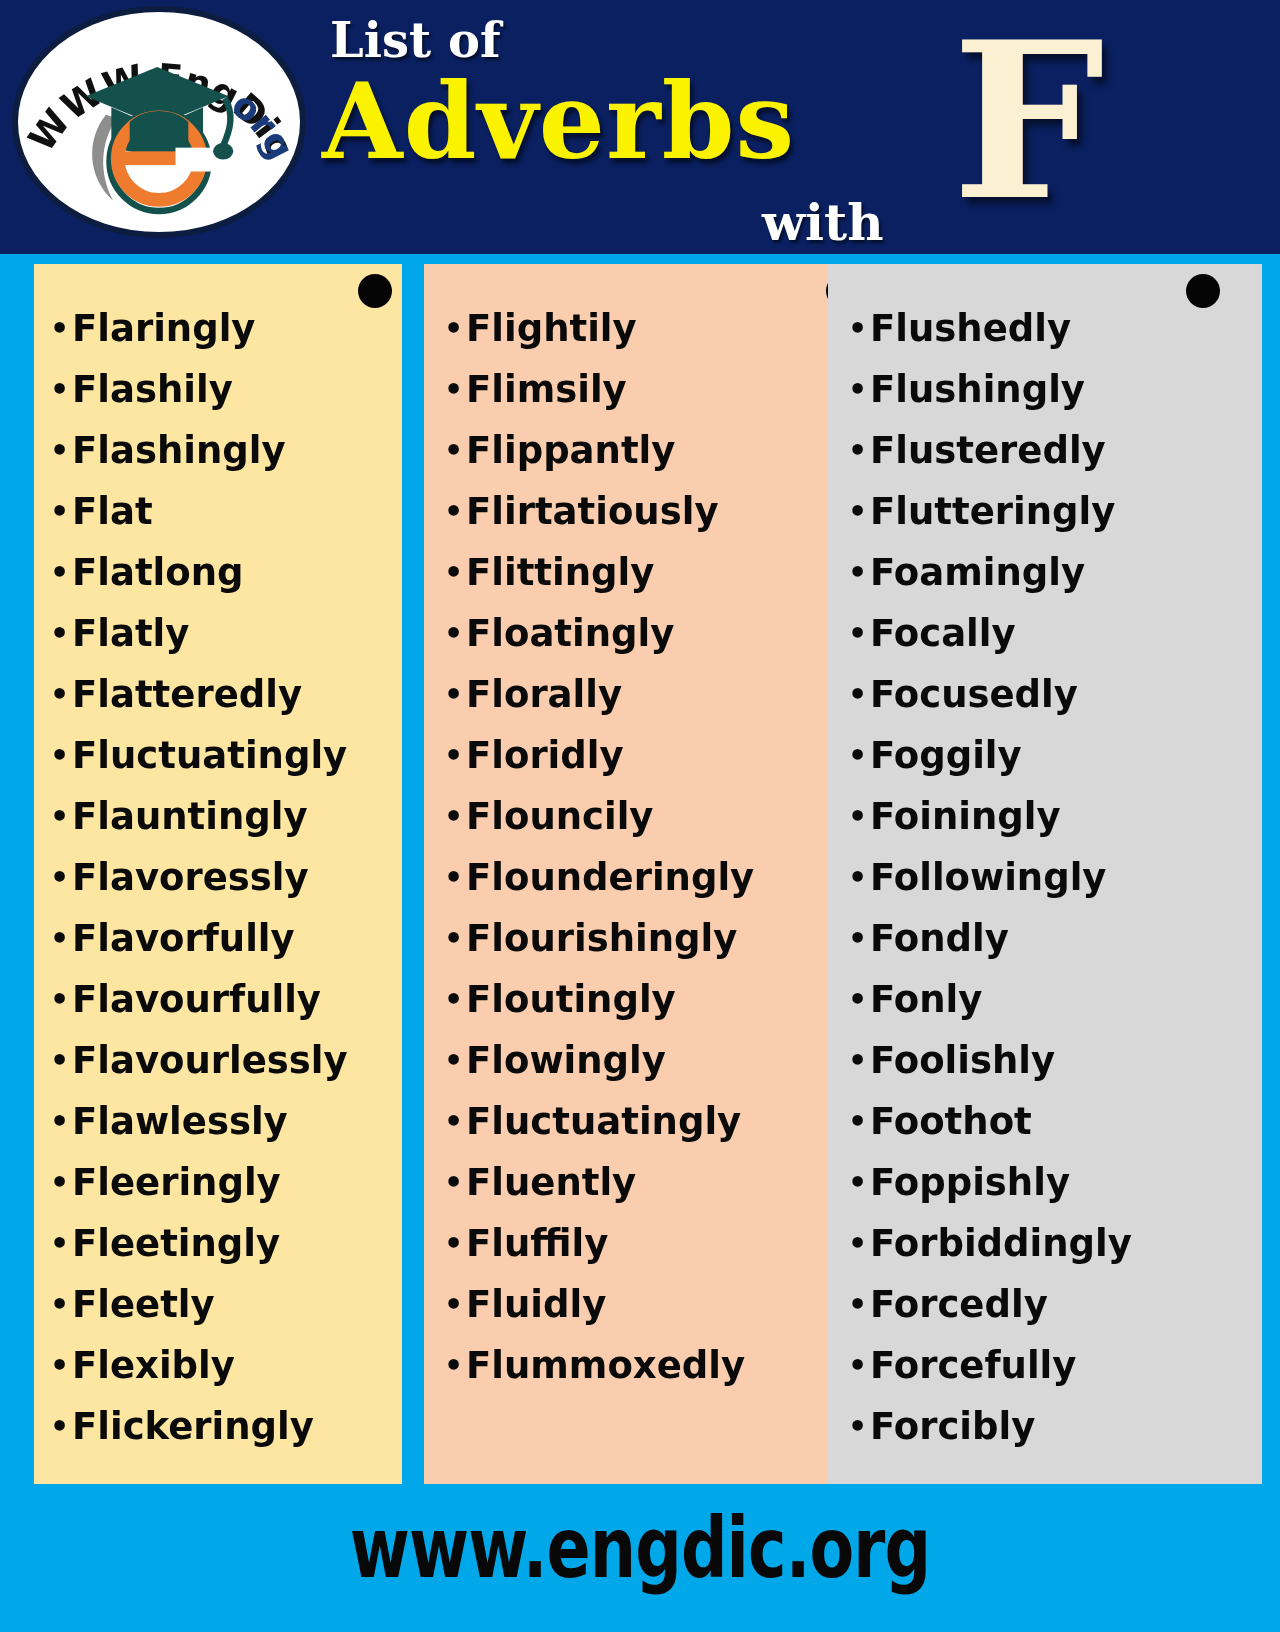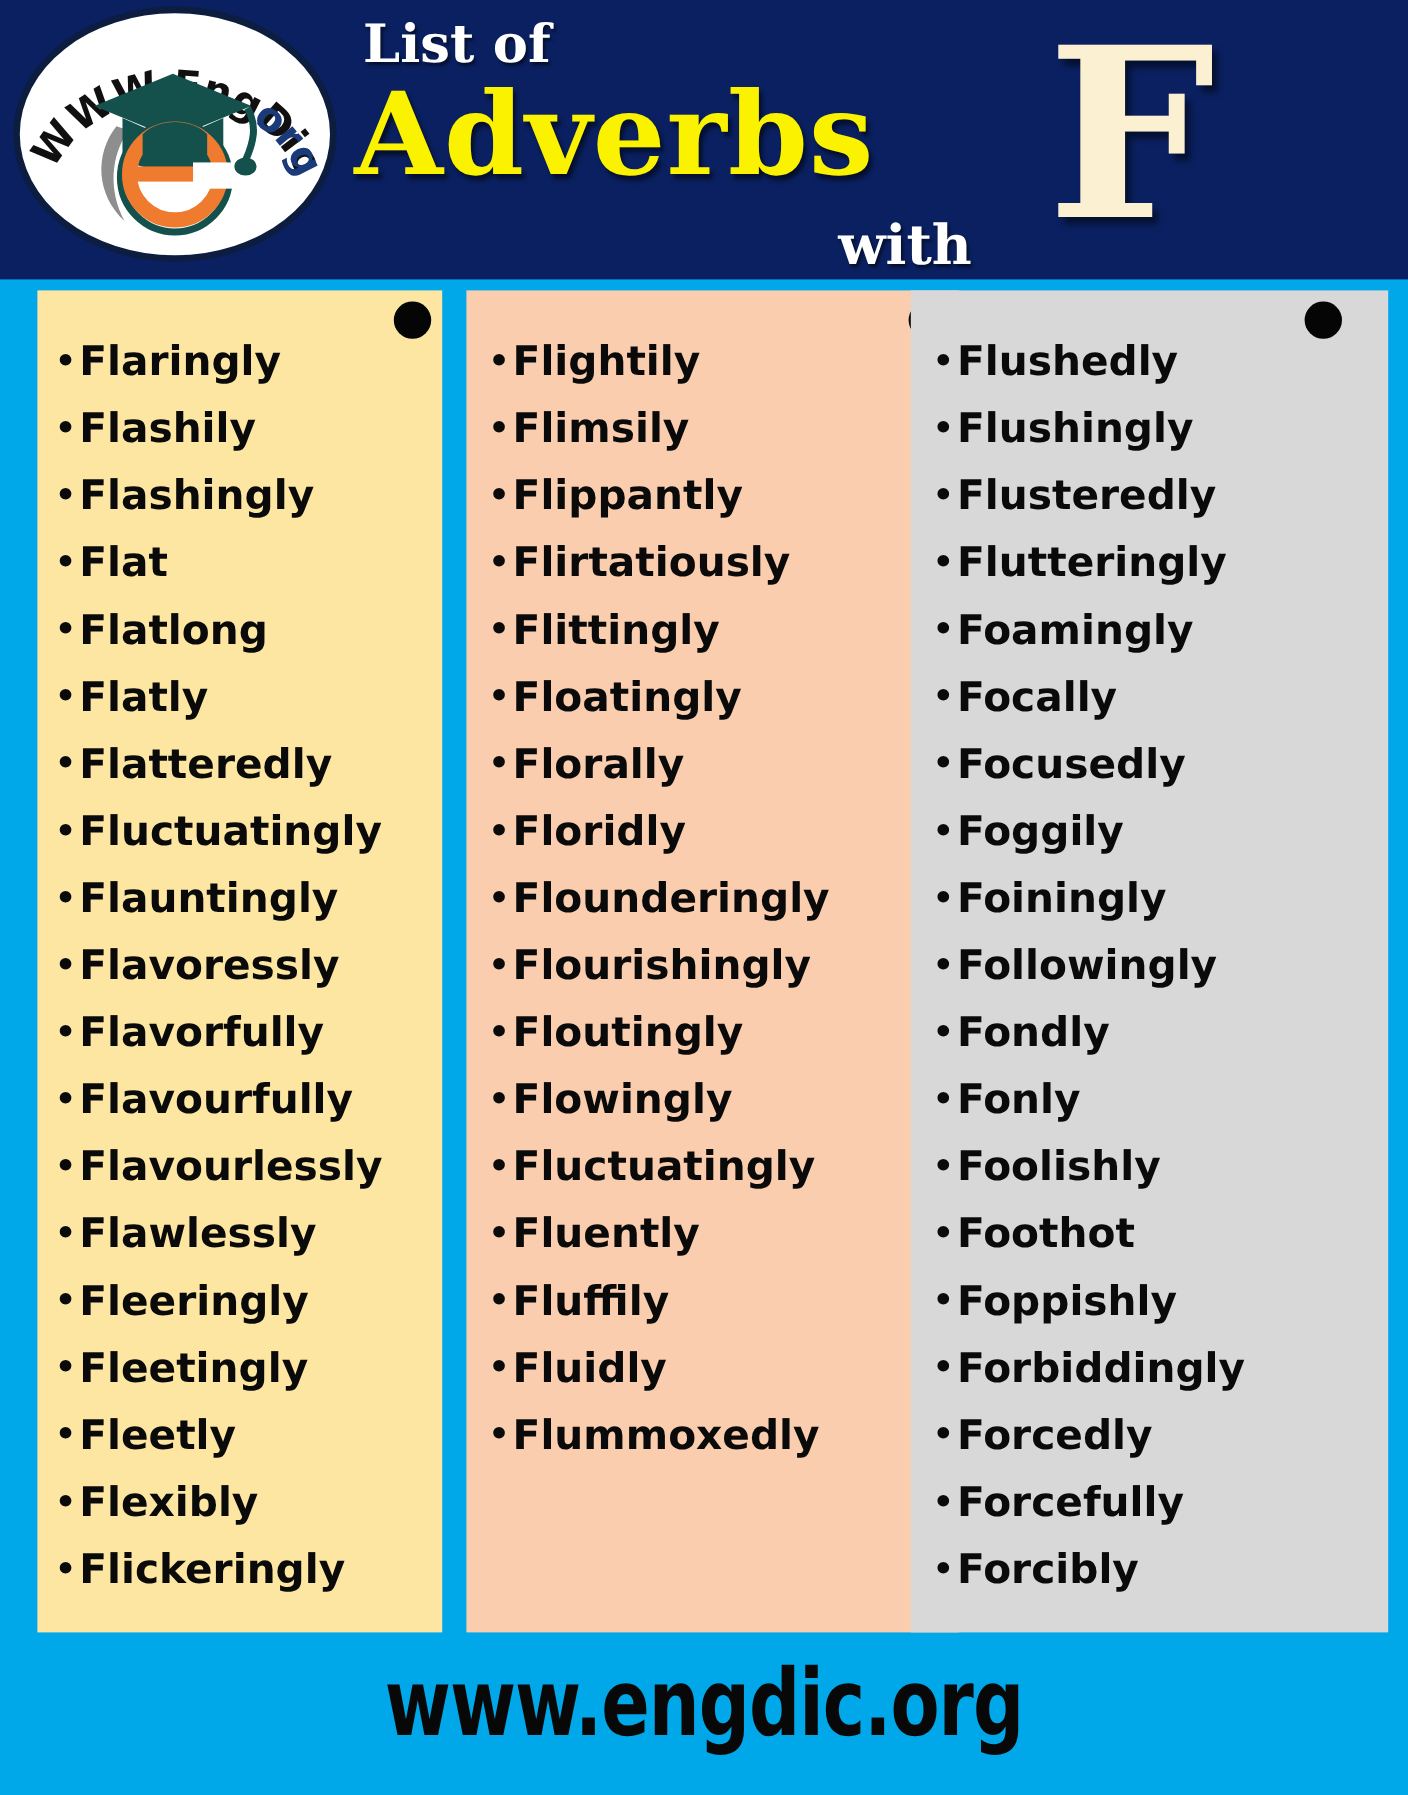--- a/index.html
+++ b/index.html
@@ -238,20 +238,21 @@
     <div class="dot"></div>
     <ul class="word-list">
         <li class="word-item"><span class="bullet">•</span><span>Flightily</span></li>
         <li class="word-item"><span class="bullet">•</span><span>Flimsily</span></li>
         <li class="word-item"><span class="bullet">•</span><span>Flippantly</span></li>
         <li class="word-item"><span class="bullet">•</span><span>Flirtatiously</span></li>
         <li class="word-item"><span class="bullet">•</span><span>Flittingly</span></li>
         <li class="word-item"><span class="bullet">•</span><span>Floatingly</span></li>
         <li class="word-item"><span class="bullet">•</span><span>Florally</span></li>
         <li class="word-item"><span class="bullet">•</span><span>Floridly</span></li>
+        <li class="word-item"><span class="bullet">•</span><span>Flouncily</span></li>
         <li class="word-item"><span class="bullet">•</span><span>Flounderingly</span></li>
         <li class="word-item"><span class="bullet">•</span><span>Flourishingly</span></li>
         <li class="word-item"><span class="bullet">•</span><span>Floutingly</span></li>
         <li class="word-item"><span class="bullet">•</span><span>Flowingly</span></li>
         <li class="word-item"><span class="bullet">•</span><span>Fluctuatingly</span></li>
         <li class="word-item"><span class="bullet">•</span><span>Fluently</span></li>
         <li class="word-item"><span class="bullet">•</span><span>Fluffily</span></li>
         <li class="word-item"><span class="bullet">•</span><span>Fluidly</span></li>
         <li class="word-item"><span class="bullet">•</span><span>Flummoxedly</span></li>
       </ul>

